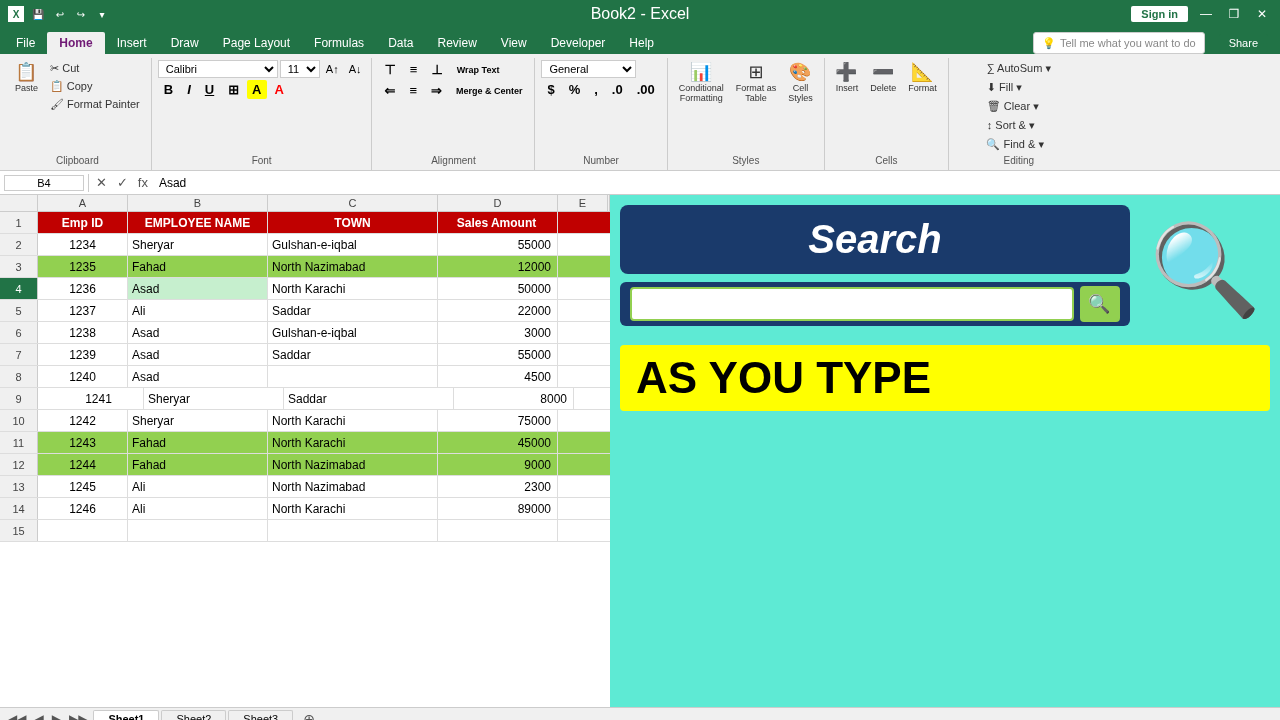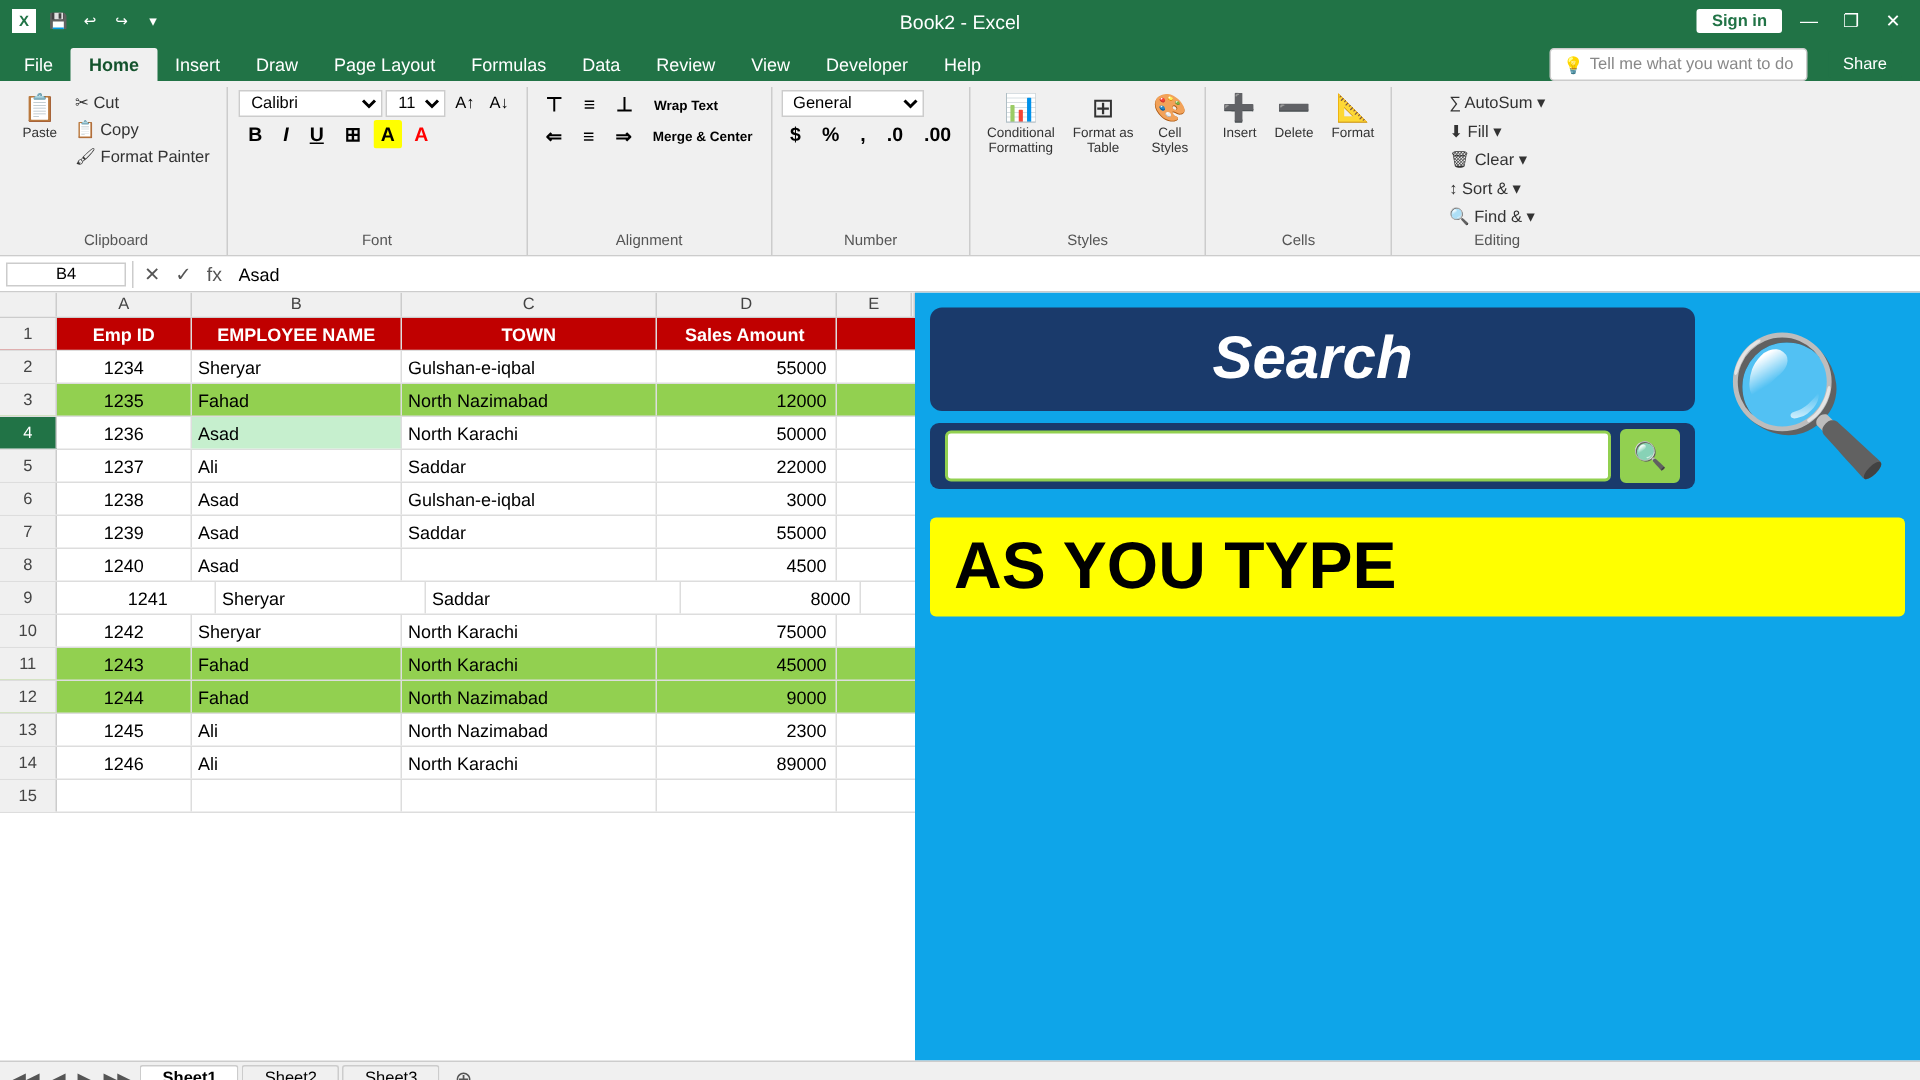--- a/index.html
+++ b/index.html
@@ -10,21 +10,21 @@
       background: #217346;
       color: white;
       height: 28px;
       display: flex;
       align-items: center;
       justify-content: space-between;
       padding: 0 8px;
     }
     .title-bar-left { display: flex; align-items: center; gap: 6px; }
     .title-bar-icon { width: 16px; height: 16px; background: #fff; display: flex; align-items: center; justify-content: center; font-size: 10px; color: #217346; font-weight: bold; }
-    .title-bar-center { position: absolute; left: 50%; transform: translateX(-50%); font-size: 13px; color: white; }
+    .title-bar-center { position: absolute; left: 50%; transform: translateX(-50%); font-size: 16px; color: white; }
     .title-bar-btn { width: 20px; height: 16px; background: transparent; border: none; color: white; font-size: 12px; cursor: pointer; display: flex; align-items: center; justify-content: center; }
     .quick-access { display: flex; align-items: center; gap: 3px; }
     .qa-btn { width: 18px; height: 18px; background: transparent; border: none; color: white; font-size: 10px; cursor: pointer; display: flex; align-items: center; justify-content: center; border-radius: 2px; }
     .sign-in-btn { background: white; color: #217346; border: none; padding: 2px 10px; font-size: 11px; font-weight: bold; cursor: pointer; border-radius: 2px; }
 
     
     .ribbon-tabs {
       background: #217346;
       display: flex;
       align-items: flex-end;
@@ -36,21 +36,21 @@
       font-size: 12px;
       color: white;
       cursor: pointer;
       border-radius: 2px 2px 0 0;
       height: 22px;
       display: flex;
       align-items: center;
     }
     .ribbon-tab.active {
       background: #f0f0f0;
-      color: #14532d;
+      color: #701a75;
       font-weight: bold;
     }
 
     
     .ribbon {
       background: #f0f0f0;
       border-bottom: 1px solid #ccc;
       padding: 4px 4px 0;
       display: flex;
       align-items: stretch;
@@ -162,21 +162,21 @@
     .cell.emp-name { width: 140px; min-width: 140px; }
     .cell.town { width: 170px; min-width: 170px; }
     .cell.sales { width: 120px; min-width: 120px; justify-content: flex-end; padding-right: 6px; }
     .header-row { background: #c00000; }
     .row-green { background: #92d050; }
     .row-white { background: white; }
 
     
     .right-panel {
       flex: 1;
-      background: #0ea5e9;
+      background: #5eead4;
       display: flex;
       flex-direction: column;
       padding: 10px;
       gap: 10px;
     }
     .search-box-container {
       background: #1a3a6b;
       border-radius: 8px;
       padding: 12px 16px;
       display: flex;
@@ -256,21 +256,21 @@
       border: 1px solid #ccc;
       border-bottom: none;
       border-radius: 2px 2px 0 0;
       background: #f0f0f0;
       margin-left: 2px;
     }
     .sheet-tab.active { background: white; font-weight: bold; }
     .add-sheet { font-size: 14px; margin-left: 4px; cursor: pointer; color: #555; padding: 0 6px; }
     .font-section { display: flex; flex-direction: column; gap: 2px; }
     .font-row { display: flex; align-items: center; gap: 2px; }
-    .font-selector { width: 96px; font-size: 11px; border: 1px solid #ccc; padding: 1px 3px; background: white; }
+    .font-selector { width: 120px; font-size: 11px; border: 1px solid #ccc; padding: 1px 3px; background: white; }
     .size-selector { width: 40px; font-size: 11px; border: 1px solid #ccc; padding: 1px 3px; background: white; }
     .font-grow-btn { font-size: 11px; cursor: pointer; padding: 1px 3px; border: 1px solid transparent; border-radius: 2px; }
     .bold-btn { font-weight: bold; font-size: 13px; cursor: pointer; padding: 1px 5px; border: 1px solid transparent; border-radius: 2px; }
 
     .col-a { width: 90px; min-width: 90px; }
     .col-b { width: 140px; min-width: 140px; }
     .col-c { width: 170px; min-width: 170px; }
     .col-d { width: 120px; min-width: 120px; }
     .col-e { width: 50px; min-width: 50px; }
   </style>

